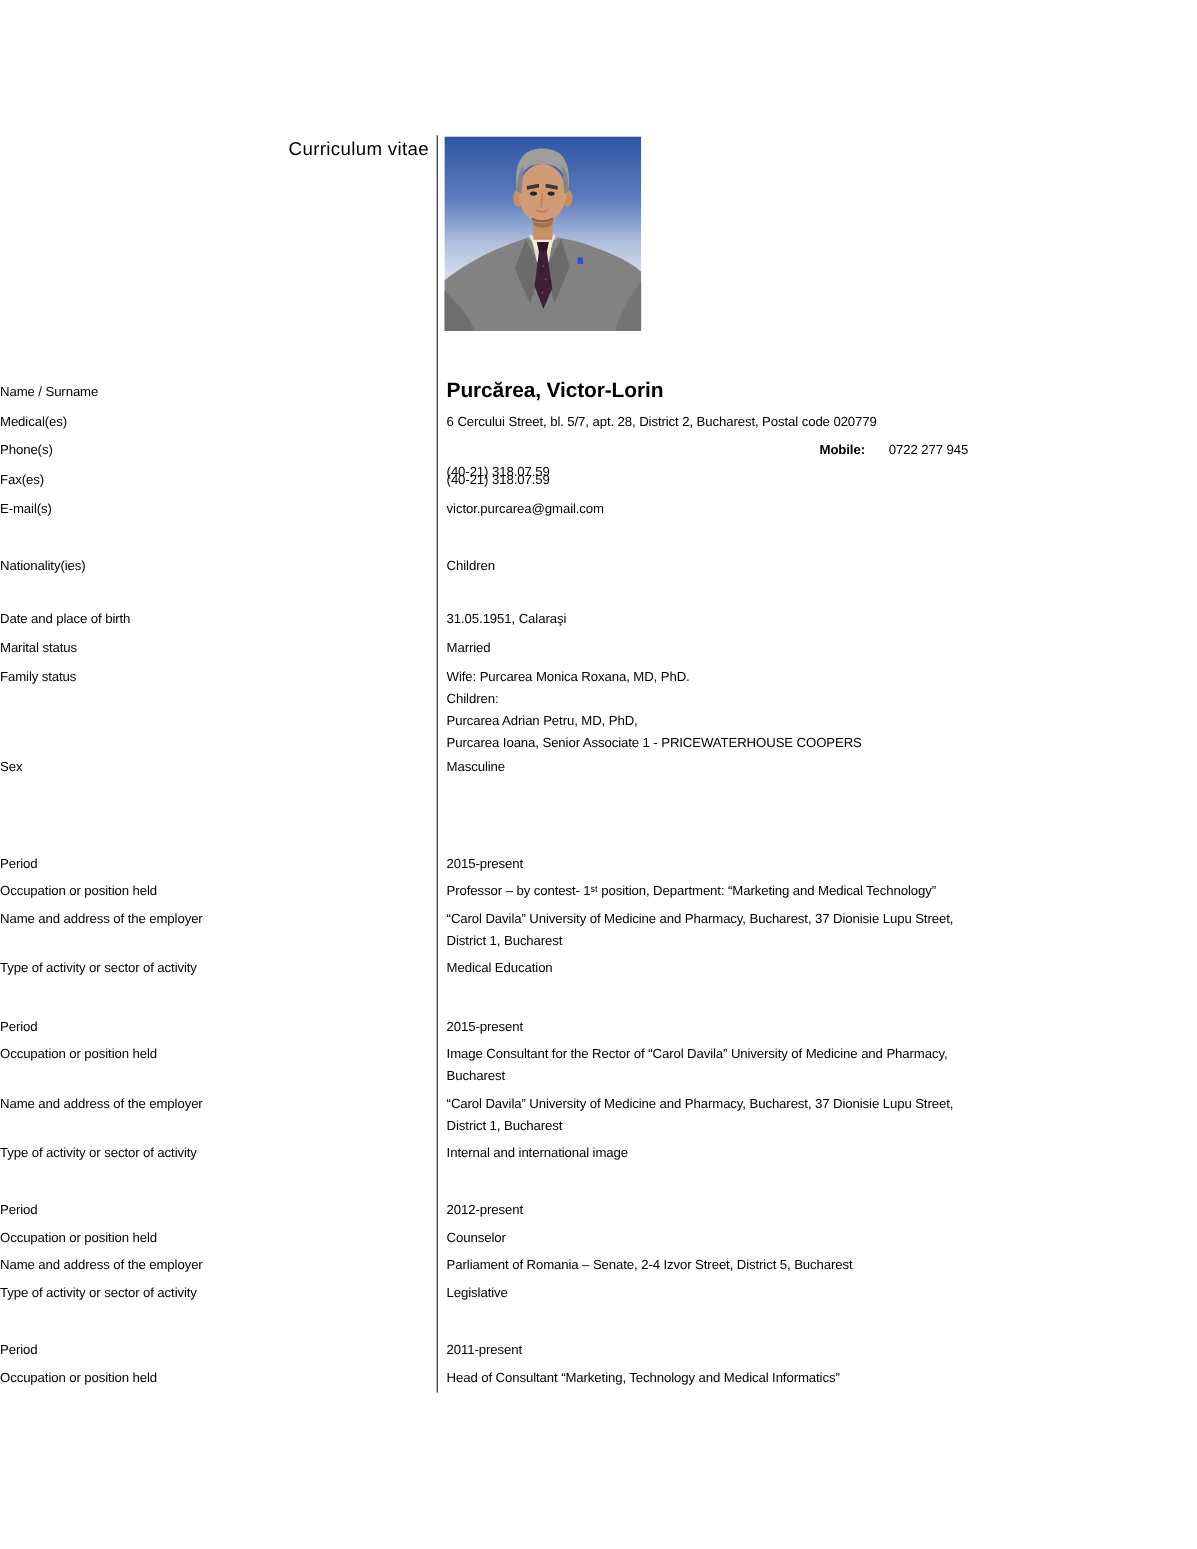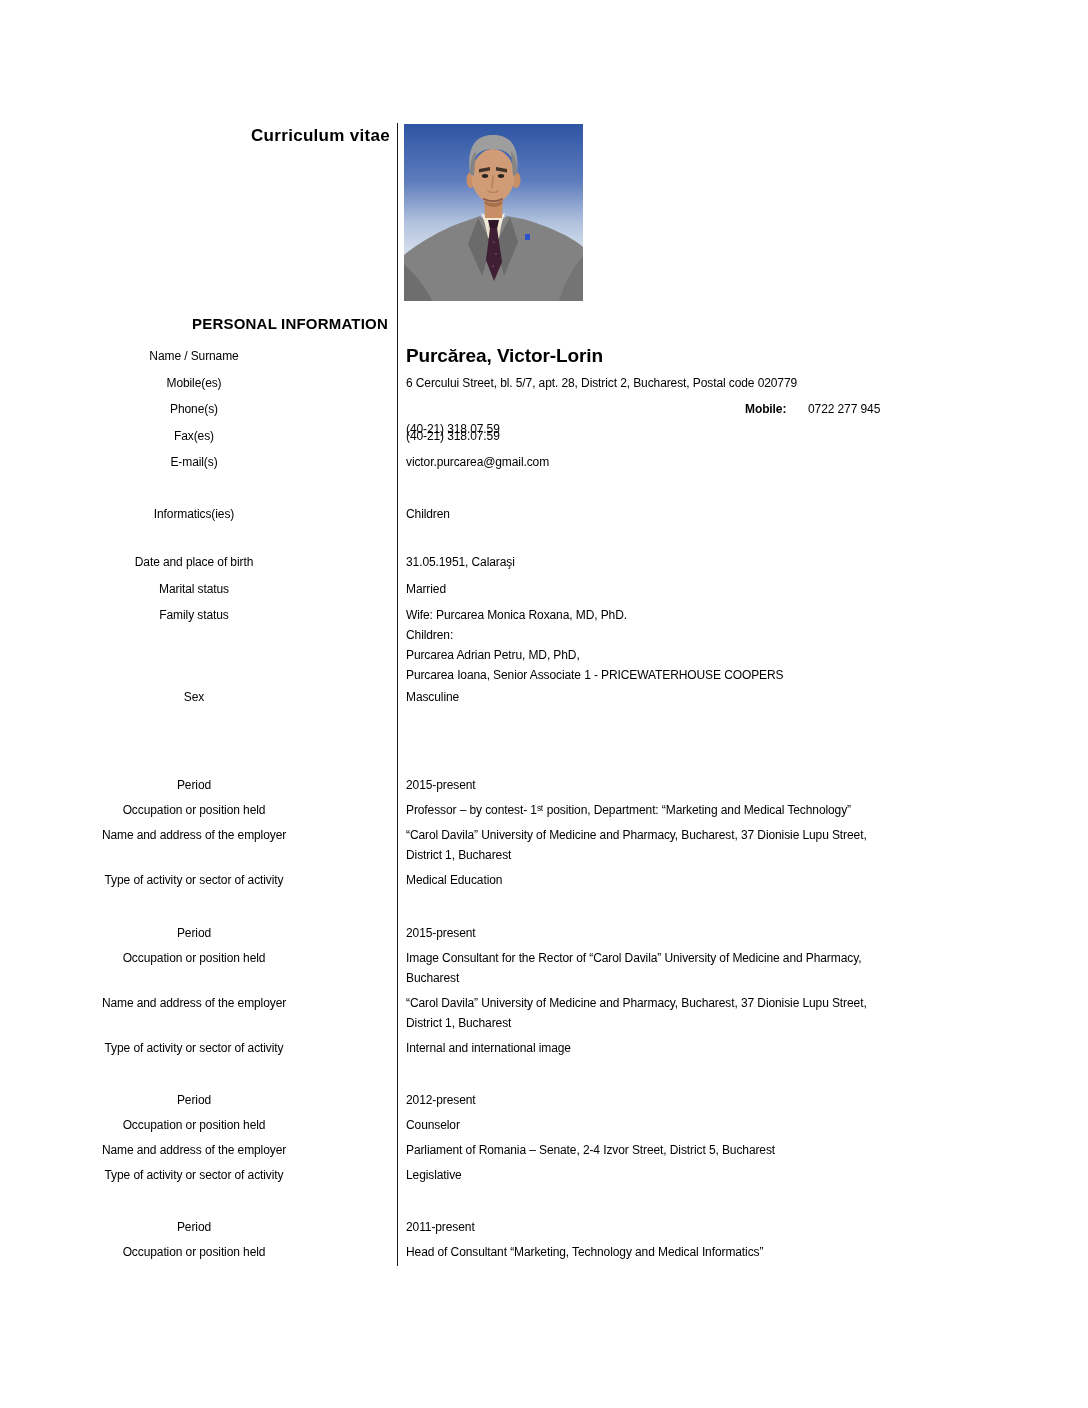--- a/index.html
+++ b/index.html
@@ -6,38 +6,38 @@
   .page{
     position:relative;
     width:1088px;height:1408px;
     background:#ffffff;
     font-family:"Liberation Sans","DejaVu Sans",sans-serif;
     color:#000;
     overflow:hidden;
   }
   .doc-title{
     position:absolute;left:0;top:125px;width:390px;
-    text-align:right;font-weight:bold;font-size:17px;letter-spacing:.3px;
+    text-align:right;font-weight:normal;font-size:17px;letter-spacing:.3px;
     line-height:22px;
   }
   .divider{
     position:absolute;left:397px;top:123px;width:1px;height:1143px;
     background:#1a1a1a;
   }
   .photo{
     position:absolute;left:404px;top:124px;width:179px;height:177px;
   }
   .photo svg{display:block;}
   .heading{
     position:absolute;left:0;width:388px;text-align:right;
     font-weight:bold;font-size:15px;letter-spacing:.2px;line-height:20px;
   }
   .row{position:absolute;left:0;width:1088px;}
   .lab{
-    position:absolute;left:0;top:0;width:388px;text-align:center;
+    position:absolute;left:0;top:0;width:388px;text-align:left;
     font-size:12px;line-height:20px;letter-spacing:-0.1px;
   }
   .val{
     position:absolute;left:406px;top:0;width:564px;
     font-size:12px;line-height:20px;white-space:pre-line;letter-spacing:-0.1px;
   }
   .val.b{font-weight:bold;font-size:19px;}
   .mobile-label{position:absolute;left:339px;top:0;font-weight:bold;}
   .mobile-value{position:absolute;left:402px;top:0;}
 </style>
@@ -99,29 +99,28 @@
 
       <ellipse cx="81" cy="52" rx="3.2" ry="1.9" fill="#2c231d"></ellipse>
       <ellipse cx="97" cy="52" rx="3.2" ry="1.9" fill="#2c231d"></ellipse>
 
       <path d="M89,52 L88,64 M84,67 C86,69 92,69 94,67" stroke="#b97f58" stroke-width="1.6" fill="none" stroke-linecap="round"></path>
 
       <path d="M80,75 C85,78 93,78 98,75" stroke="#8f5a49" stroke-width="2" fill="none" stroke-linecap="round"></path>
     </svg>
   </div>
 
-  <div class="heading" style="top:314px">PERSONAL INFORMATION</div>
 
   <div class="row" style="top:346px">
     <div class="lab">Name / Surname</div>
     <div class="val b">Purcărea, Victor-Lorin</div>
   </div>
 
   <div class="row" style="top:373px">
-    <div class="lab">Mobile(es)</div>
+    <div class="lab">Medical(es)</div>
     <div class="val">6 Cercului Street, bl. 5/7, apt. 28, District 2, Bucharest, Postal code 020779</div>
   </div>
 
   <div class="row" style="top:399px">
     <div class="lab">Phone(s)</div>
     <div class="val">
       <span>(40-21) 318.07.59</span>
       <span class="mobile-label">Mobile:</span>
       <span class="mobile-value">0722 277 945</span>
     </div>
@@ -131,21 +130,21 @@
     <div class="lab">Fax(es)</div>
     <div class="val">(40-21) 318.07.59</div>
   </div>
 
   <div class="row" style="top:452px">
     <div class="lab">E-mail(s)</div>
     <div class="val">victor.purcarea@gmail.com</div>
   </div>
 
   <div class="row" style="top:504px">
-    <div class="lab">Informatics(ies)</div>
+    <div class="lab">Nationality(ies)</div>
     <div class="val">Children</div>
   </div>
 
   <div class="row" style="top:552px">
     <div class="lab">Date and place of birth</div>
     <div class="val">31.05.1951, Calaraşi</div>
   </div>
 
   <div class="row" style="top:579px">
     <div class="lab">Marital status</div>

